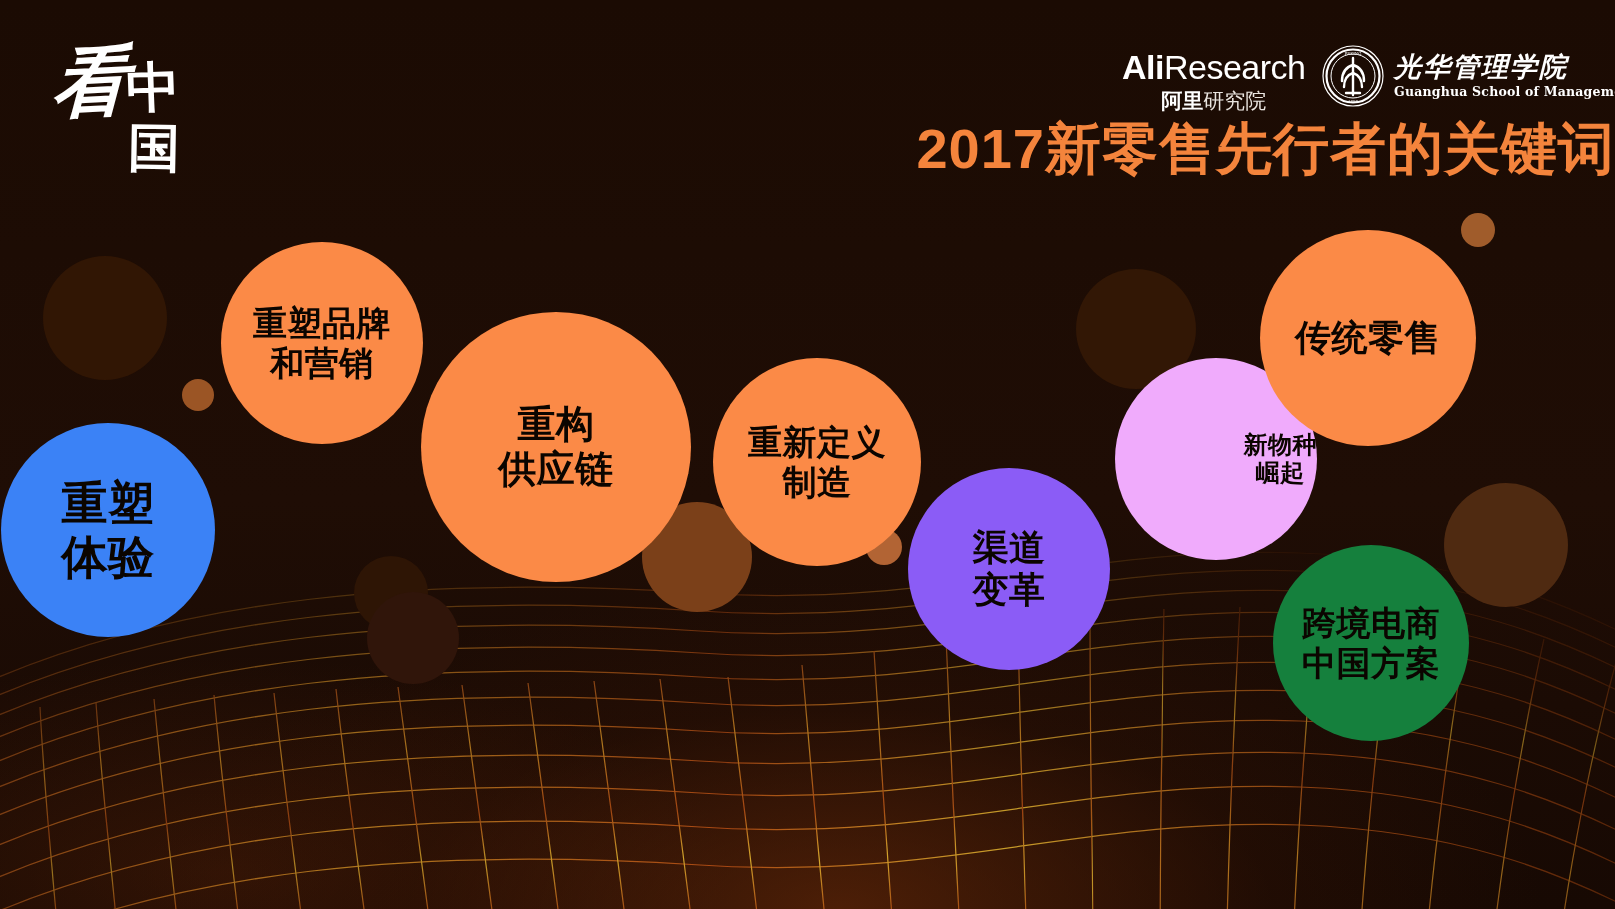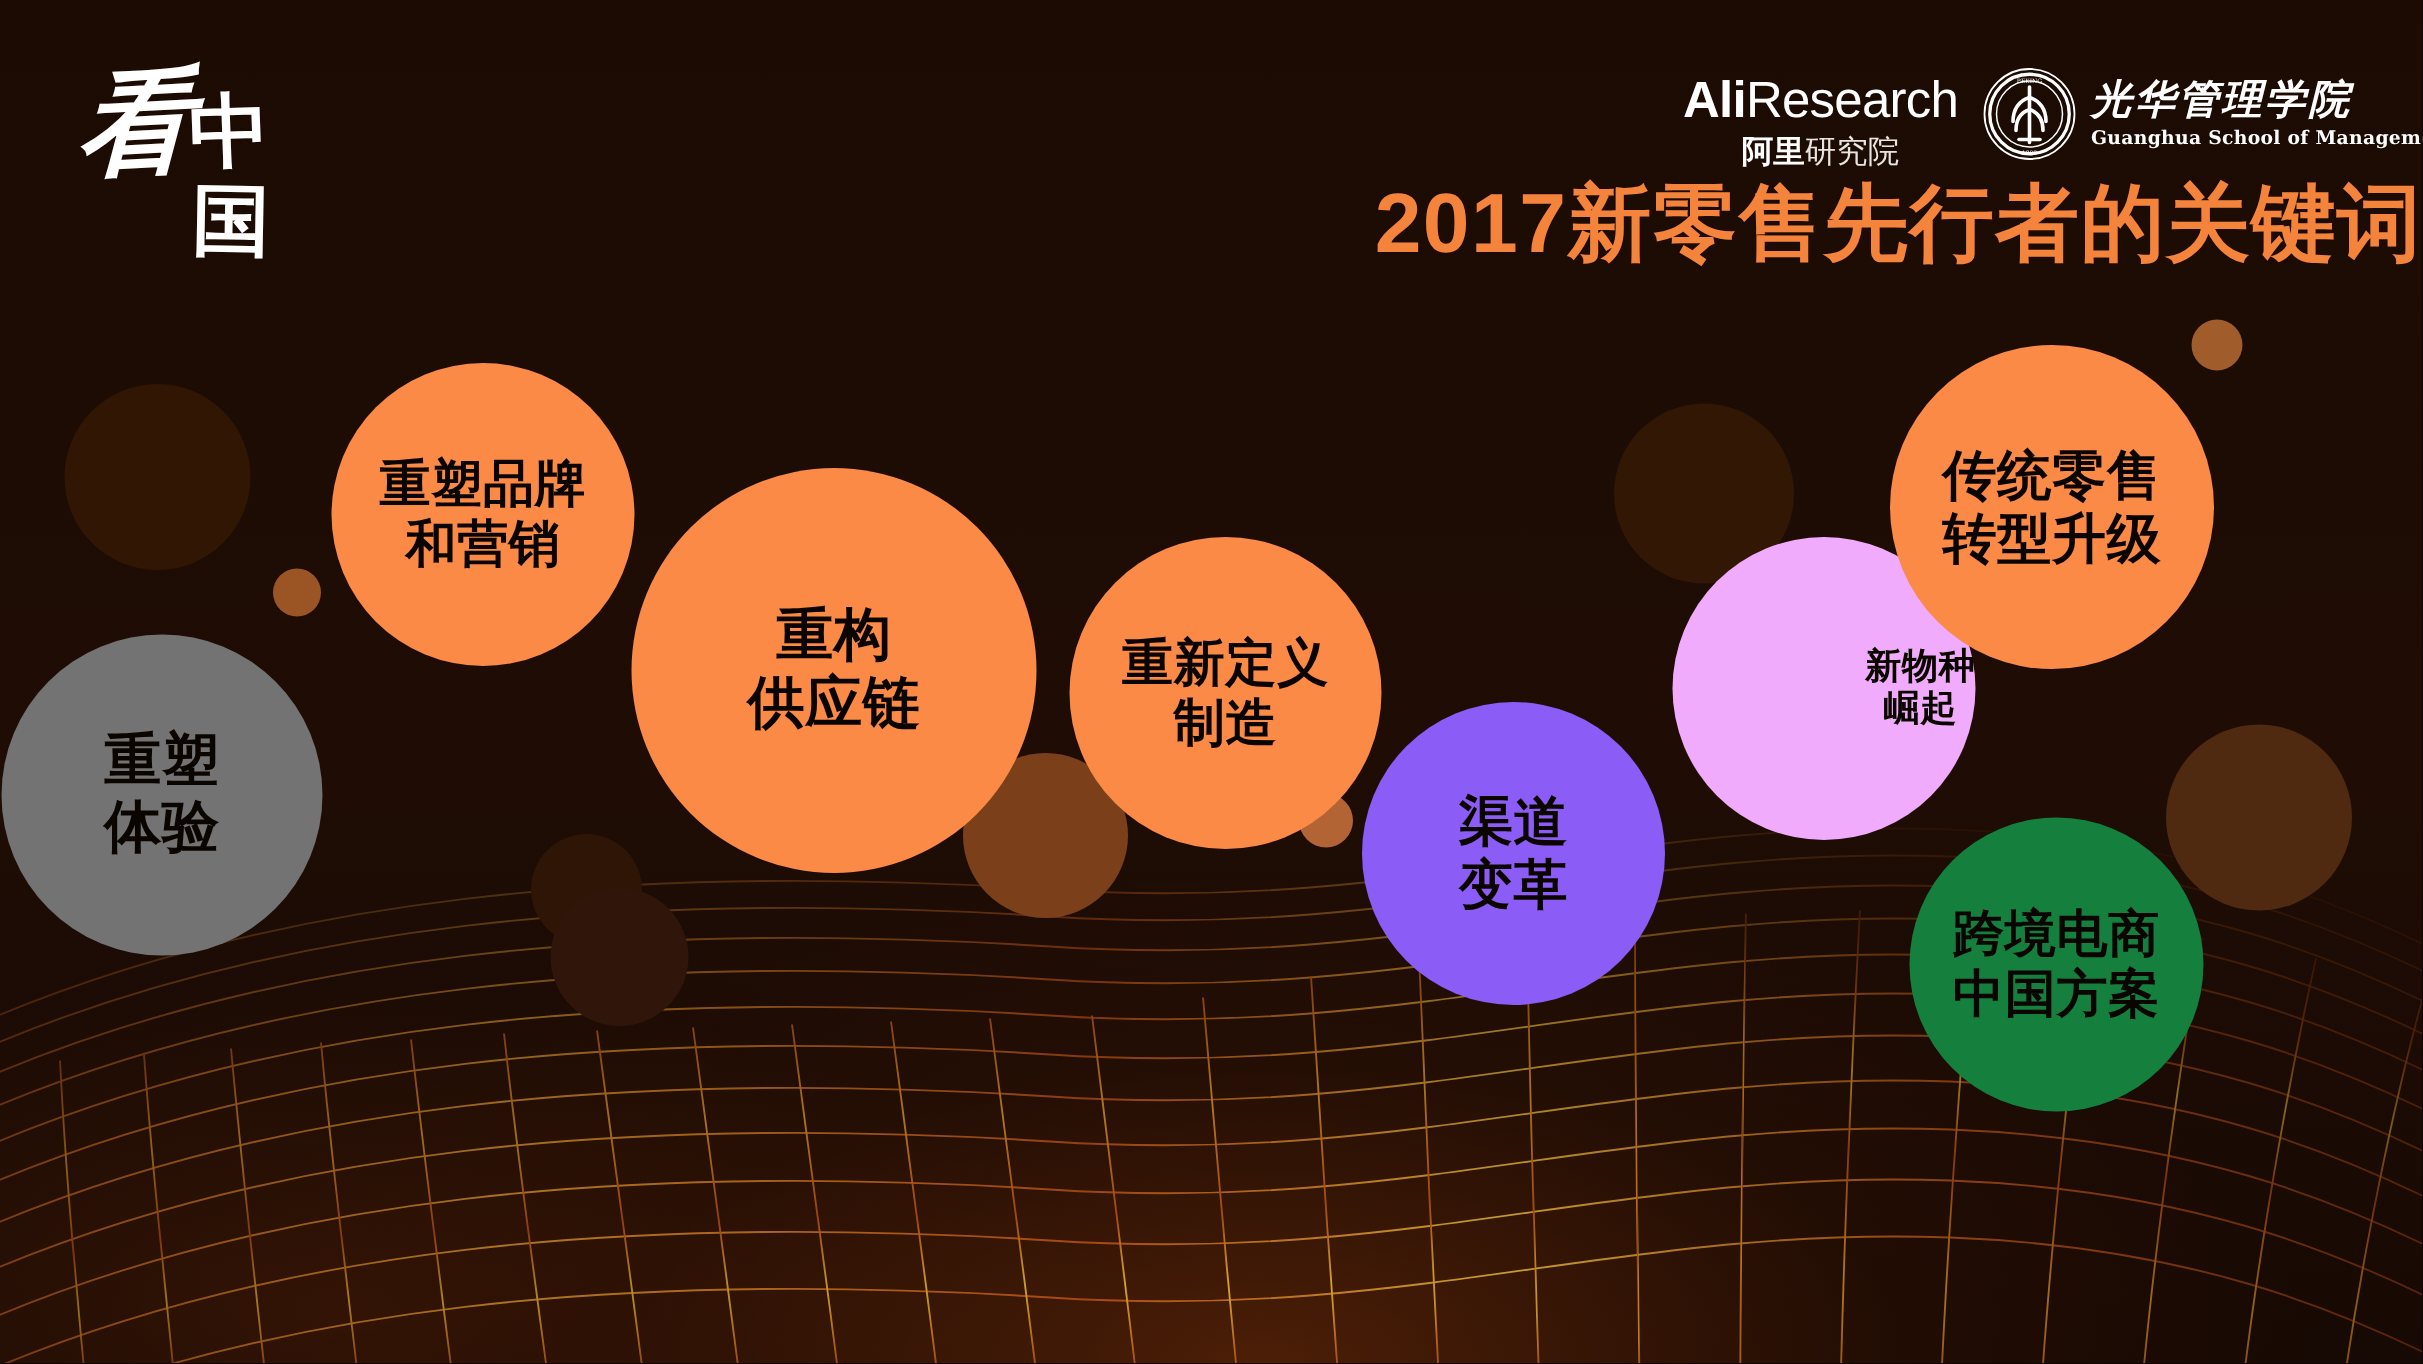--- a/index.html
+++ b/index.html
@@ -294,21 +294,21 @@
     </div>
     <div class="gh-text">
       <div class="gh-cn">光华管理学院</div>
       <div class="gh-en">Guanghua School of Management</div>
     </div>
   </div>
 
   <div class="title">2017新零售先行者的关键词</div>
 
   <div id="bubble-layer">
-      <div class="bubble" style="left: 1px; top: 423px; width: 214px; height: 214px; background: #737373; font-size: 38px;">
+      <div class="bubble" style="left: 1px; top: 423px; width: 214px; height: 214px; background: #3b82f6; font-size: 46px;">
         <div>
           <span>重塑</span>
           <span>体验</span>
         </div>
       </div>
       <div class="bubble" style="left: 221px; top: 242px; width: 202px; height: 202px; background: rgb(251, 138, 71); font-size: 34px;">
         <div>
           <span>重塑品牌</span>
           <span>和营销</span>
         </div>
@@ -333,21 +333,20 @@
       </div>
       <div class="bubble" style="left: 1115px; top: 358px; width: 202px; height: 202px; background: #f0abfc; font-size: 24px; justify-content: flex-end;">
         <div>
           <span>新物种</span>
           <span>崛起</span>
         </div>
       </div>
       <div class="bubble" style="left: 1260px; top: 230px; width: 216px; height: 216px; background: rgb(251, 138, 71); font-size: 36px;">
         <div>
           <span>传统零售</span>
-          <span>转型升级</span>
         </div>
       </div>
       <div class="bubble" style="left: 1273px; top: 545px; width: 196px; height: 196px; background: #15803d; font-size: 34px;">
         <div>
           <span>跨境电商</span>
           <span>中国方案</span>
         </div>
       </div>
     </div>
 

